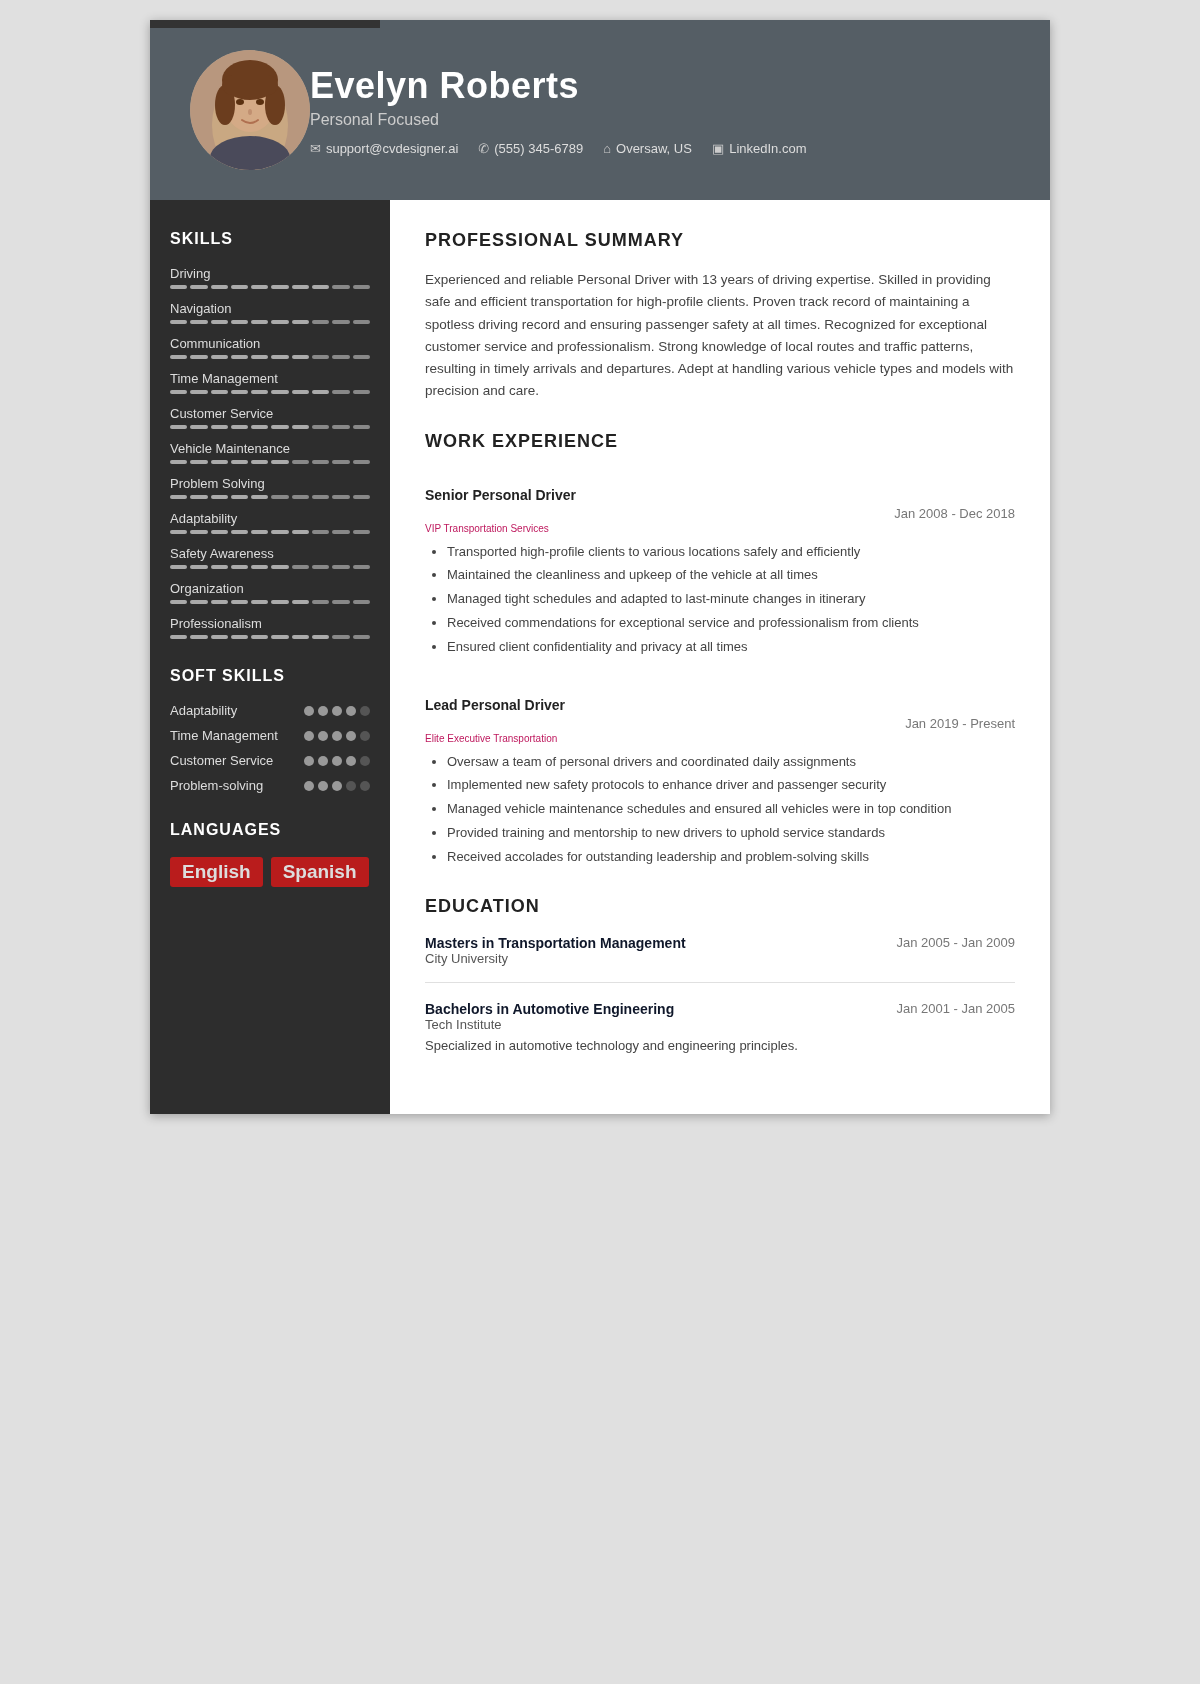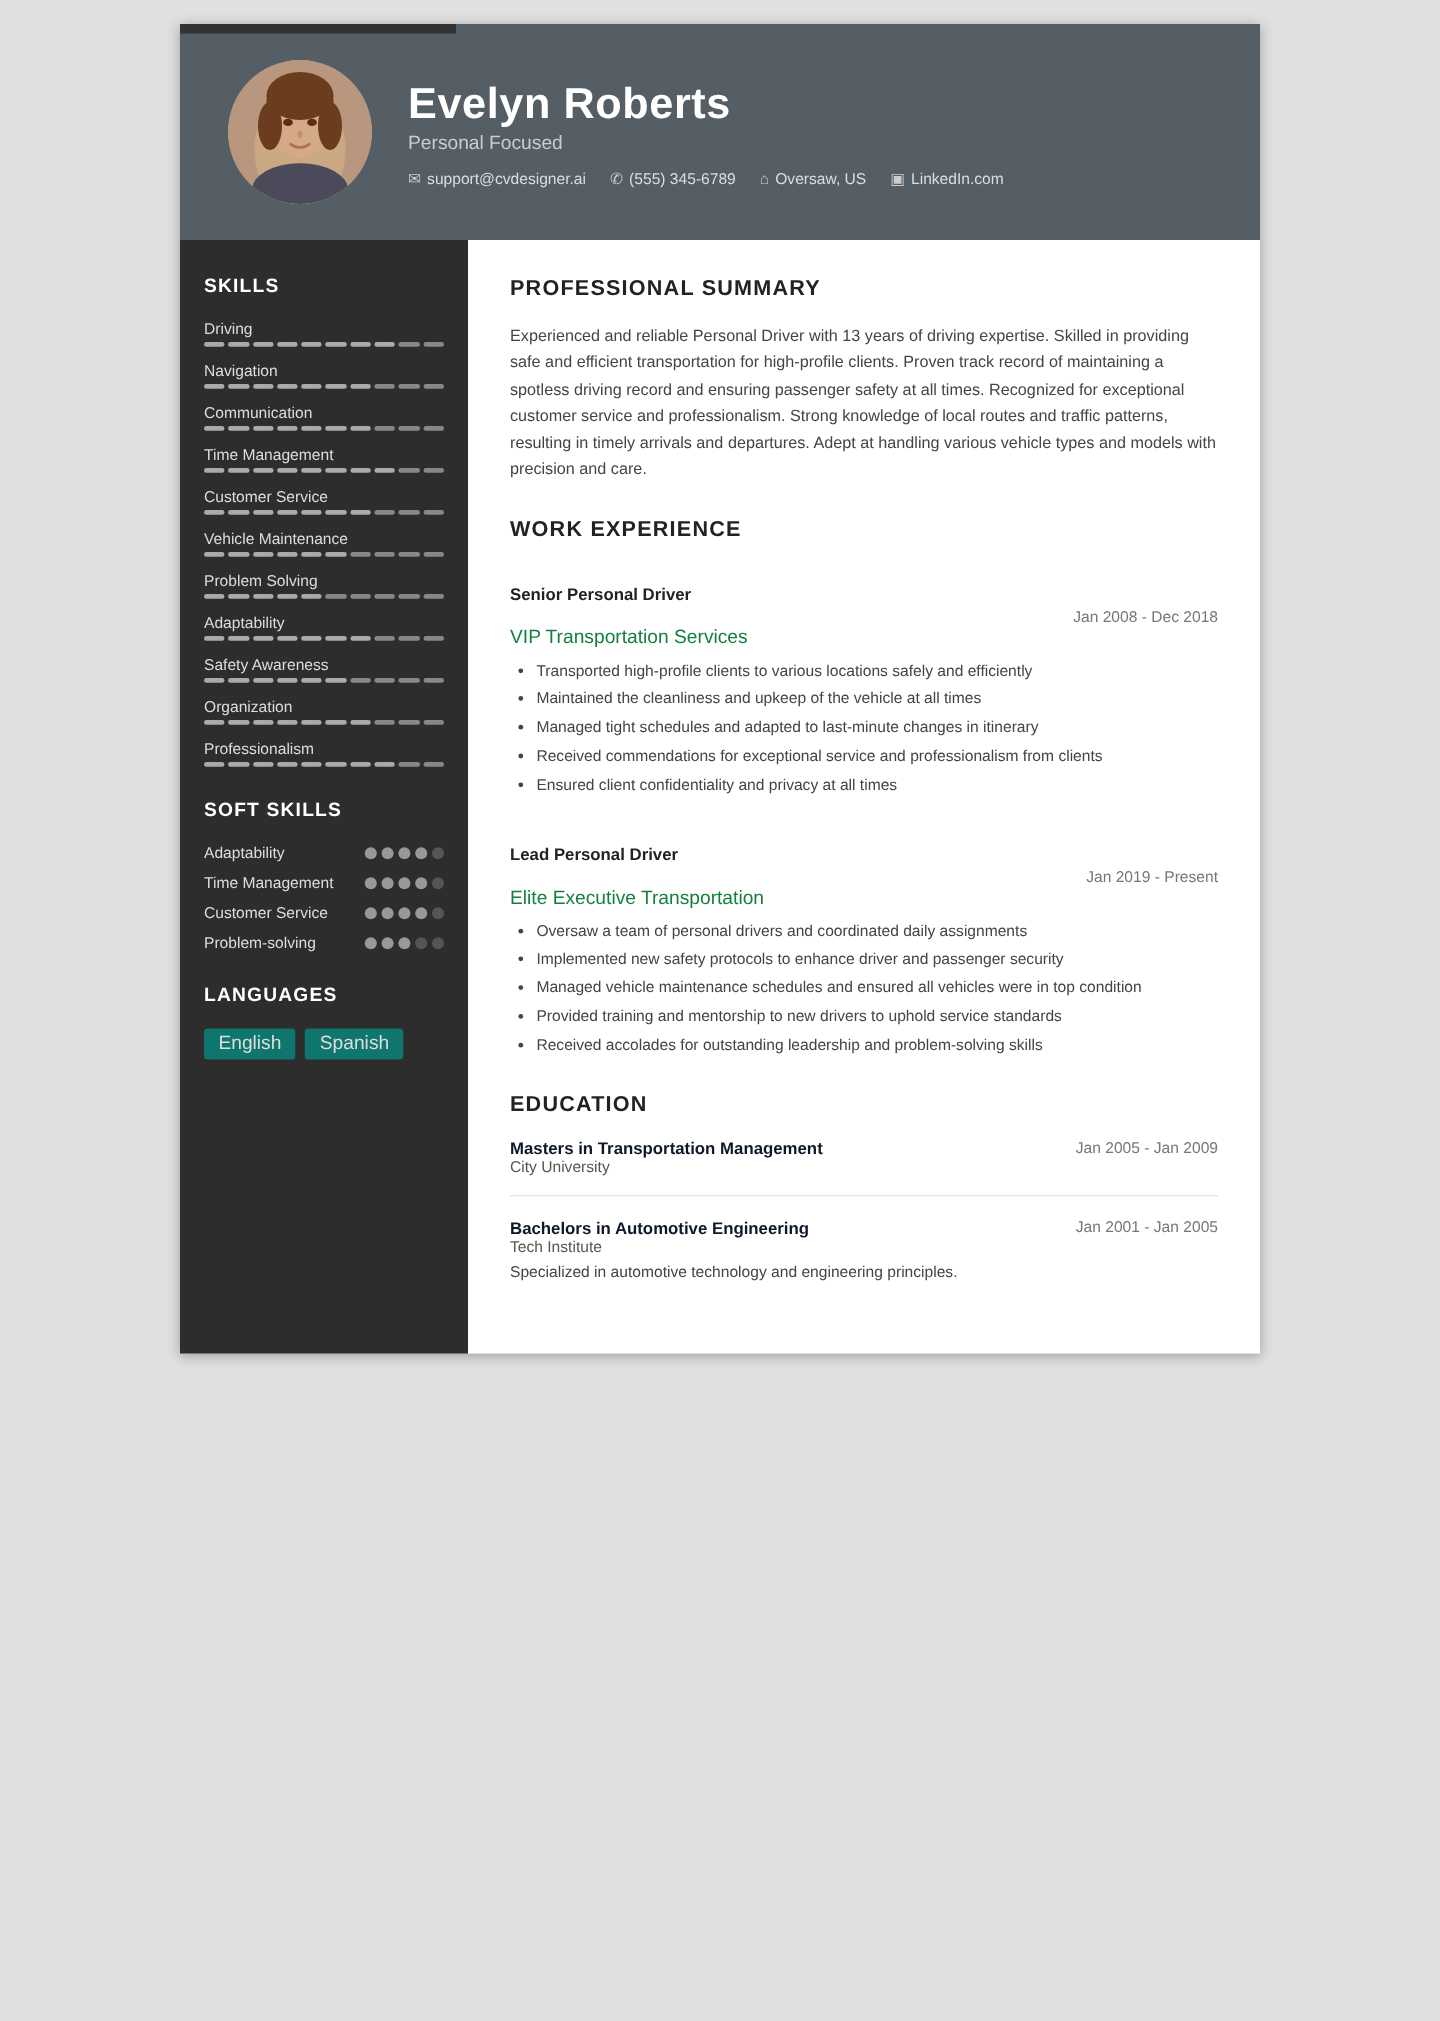--- a/index.html
+++ b/index.html
@@ -14,21 +14,20 @@
       width: 900px;
       background: #fff;
       box-shadow: 0 2px 10px rgba(0,0,0,0.3);
     }
     
     .header {
       background: #555e65;
       display: flex;
       align-items: center;
       padding: 30px 40px;
-      gap: 30px;
       position: relative;
     }
     .header::before {
       content: '';
       position: absolute;
       top: 0; left: 0;
       width: 230px; height: 8px;
       background: #333;
     }
     .avatar-wrapper {
@@ -134,25 +133,26 @@
       background: #999;
     }
     
     .lang-tags {
       display: flex;
       gap: 8px;
       flex-wrap: wrap;
       margin-top: 10px;
     }
     .lang-tag {
-      background: #0f766e;
+      background: #b91c1c;
       color: #ddd;
-      font-size: 16px;
+      font-size: 19px;
       padding: 4px 12px;
       border-radius: 3px;
+      font-weight: bold;
     }
     
     .main {
       flex: 1;
       padding: 30px 35px;
     }
     .section-title {
       font-size: 18px;
       font-weight: bold;
       text-transform: uppercase;
@@ -185,22 +185,22 @@
       color: #222;
     }
     .job-date {
       font-size: 13px;
       color: #777;
       white-space: nowrap;
       margin-left: 10px;
       margin-top: 36px;
     }
     .job-company {
-      font-size: 16px;
-      color: #15803d;
+      font-size: 10px;
+      color: #be185d;
       margin-bottom: 8px;
     }
     .job-bullets {
       list-style: disc;
       padding-left: 22px;
     }
     .job-bullets li {
       font-size: 13px;
       color: #444;
       line-height: 1.6;

